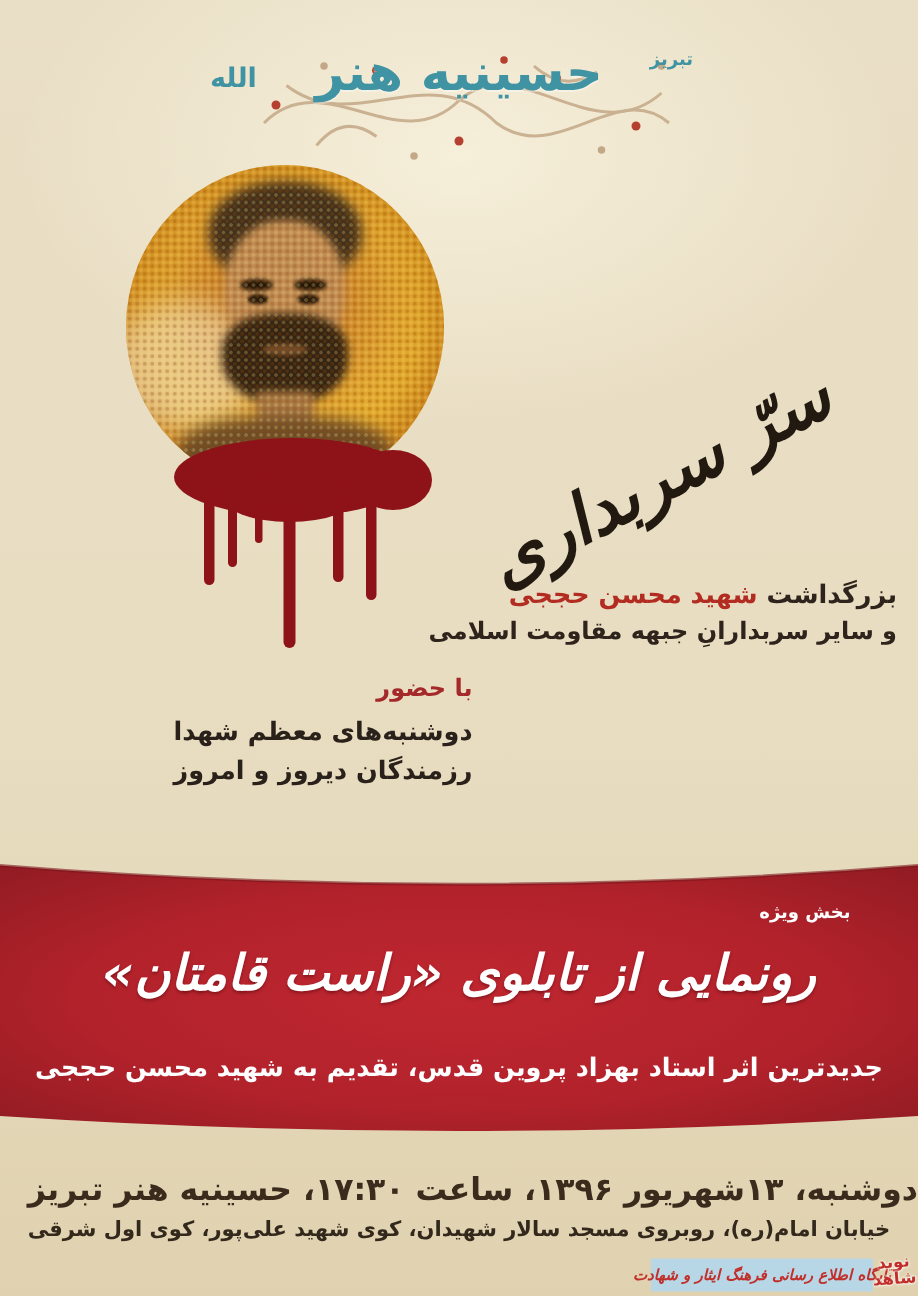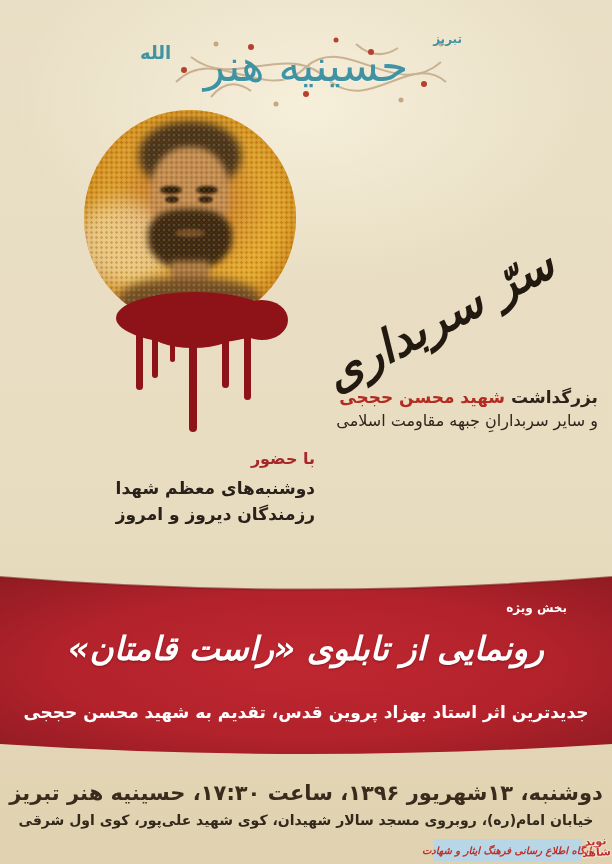--- a/index.html
+++ b/index.html
@@ -9,22 +9,22 @@
     overflow:hidden; direction:rtl;
     font-family:"DejaVu Sans", sans-serif;
     background:
       radial-gradient(ellipse 420px 260px at 50% 12%, rgba(250,244,224,.75) 0%, rgba(250,244,224,0) 70%),
       linear-gradient(180deg,#e9dfc6 0%,#e8ddc1 55%,#e0d2b0 100%);
   }
   
   .logo { position:absolute; top:18px; left:0; right:0; height:100px; text-align:center; }
   .logo-ornament { position:absolute; top:4px; left:50%; transform:translateX(-50%); }
   .logo-title {
-    position:relative; display:inline-block; margin-top:22px;
-    font-size:44px; font-weight:normal; color:#3f93a3; letter-spacing:-2px;
+    position:relative; display:inline-block; margin-top:11px;
+    font-size:34px; font-weight:bold; color:#3f93a3; letter-spacing:-2px;
     text-shadow:0 1px 0 rgba(255,255,255,.35);
   }
   .logo-city { position:absolute; top:14px; right:150px; font-size:12px; color:#3f93a3; font-weight:bold; }
   .logo-bismillah { position:absolute; top:24px; left:140px; font-size:18px; color:#3f93a3; font-weight:bold; }
   
   .portrait { position:absolute; left:84px; top:110px; width:212px; height:216px;
     border-radius:50%; overflow:hidden;
     background:radial-gradient(circle at 48% 42%, #b96b28 0%, #cf8a2d 28%, #e7b232 58%, #f2c839 82%, #edc035 100%);
     box-shadow:inset 0 0 34px rgba(180,100,10,.55), inset 0 -12px 26px rgba(150,40,10,.35);
   }
@@ -60,35 +60,35 @@
   
   .main-callig {
     position:absolute; top:292px; right:8px; width:330px; text-align:center;
     transform:rotate(-28deg);
     font-size:46px; font-weight:bold; font-style:italic; color:#221a11; letter-spacing:-1px;
   }
   
   .tribute { position:absolute; top:386px; right:14px; text-align:right; line-height:23px; }
   .tribute-1 { font-size:17px; font-weight:bold; color:#2e241c; }
   .tribute-1 .hl { color:#b32c22; }
-  .tribute-2 { font-size:16px; font-weight:normal; color:#2e241c; }
+  .tribute-2 { font-size:16px; font-weight:bold; color:#2e241c; }
   
   .attendance { position:absolute; top:449px; right:297px; text-align:right; white-space:nowrap; }
   .att-heading { font-size:16px; font-weight:bold; color:#a5282a; margin-bottom:7px; }
   .att-item { font-size:17px; font-weight:bold; color:#2a211a; line-height:26px; }
   
   .ribbon-svg { position:absolute; left:0; top:570px; }
   .ribbon-label { position:absolute; top:601px; right:45px; color:#fff; font-size:12px; font-weight:bold;text-align:center; }
   .ribbon-title { position:absolute; top:629px; left:0; right:0; text-align:center;
     color:#fff; font-size:33px; font-weight:bold; font-style:italic;
     text-shadow:0 1px 2px rgba(90,10,15,.5); }
   .ribbon-sub { position:absolute; top:702px; left:0; right:0; text-align:center;
     color:#fff; font-size:17px; font-weight:bold; }
   
-  .event-date { position:absolute; top:781px; left:0; right:0; text-align:center;
+  .event-date { position:absolute; top:781px; left:0; right:0; 
     font-size:21px; font-weight:bold; color:#3a2b1d; letter-spacing:0; }
   .event-address { position:absolute; top:812px; left:0; right:0; text-align:center;
     font-size:14px; font-weight:bold; color:#33281c; }
   
   .watermark { position:absolute; right:0; bottom:3px; height:28px; direction:ltr; }
   .wm-strip { position:absolute; right:30px; bottom:0; width:148px; height:22px;
     background:#b7d6e6; display:flex; align-items:center; justify-content:center; }
   .wm-tagline { font-size:10px; font-weight:bold; font-style:italic; color:#c22f2a; white-space:nowrap; }
   .wm-logo { position:absolute; right:0; bottom:0; width:32px; height:28px;
     display:flex; flex-direction:column; align-items:center; justify-content:center;

